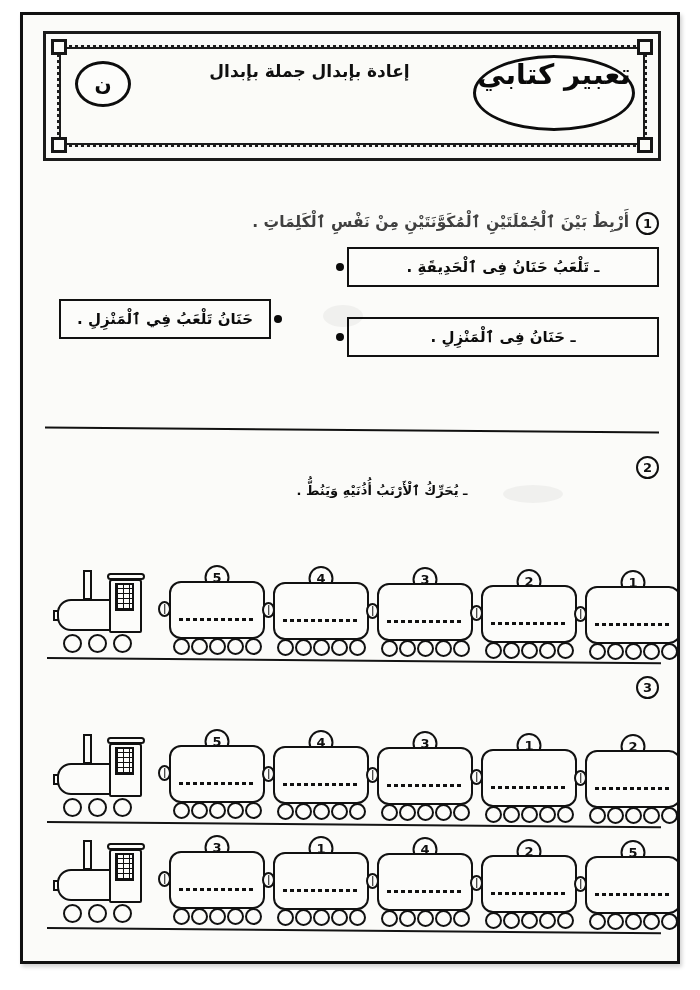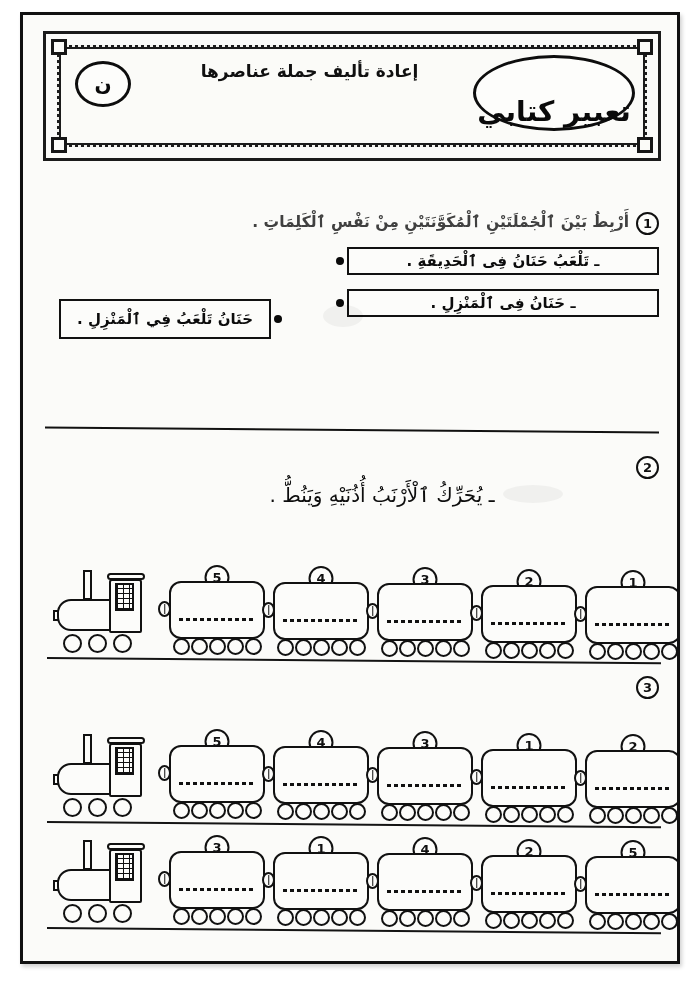--- a/index.html
+++ b/index.html
@@ -86,21 +86,21 @@
   .subject-oval {
     position: absolute;
     right: 26px;
     top: 24px;
     width: 162px;
     height: 76px;
     border: 3px solid #0d0d0d;
     border-radius: 50%;
     background: #fdfdfb;
     display: flex;
-    align-items: flex-end;
+    align-items: flex-start;
     justify-content: center;
     box-sizing: border-box;
   }
   .subject-oval span {
     font-family: "DejaVu Sans", sans-serif;
     font-size: 28px;
     font-weight: 700;
     color: #0a0a0a;
     direction: rtl;
     letter-spacing: -1px;
@@ -173,46 +173,46 @@
   }
   .ex-text {
     font-size: 15.5px;
     color: #404040;
     direction: rtl;
     line-height: 1.5;
     font-weight: 600;
   }
   .ex-sub {
     direction: rtl;
-    font-size: 20px;
+    font-size: 13px;
     color: #0d0d0d;
     text-align: center;
     margin-top: 4px;
     padding-left: 58px;
-    font-weight: 400;
+    font-weight: 700;
   }
 
   
   .match-wrap {
     position: relative;
     margin-top: 12px;
     height: 152px;
   }
   .match-left {
     position: absolute;
     right: 0;
     top: 0;
     width: 312px;
   }
   .mbox {
     position: relative;
     border: 2.5px solid #111;
     background: #fcfcfa;
-    height: 28px;
-    margin-bottom: 14px;
+    height: 40px;
+    margin-bottom: 30px;
     display: flex;
     align-items: center;
     justify-content: center;
     direction: rtl;
     box-sizing: border-box;
   }
   .mbox span {
     font-size: 15px;
     color: #0c0c0c;
     font-weight: 600;
@@ -458,21 +458,21 @@
     <div class="hdr-corner hc-tl"></div>
     <div class="hdr-corner hc-tr"></div>
     <div class="hdr-corner hc-bl"></div>
     <div class="hdr-corner hc-br"></div>
 
     <div class="mark-circle">
       <span>ن</span>
     </div>
 
     <div class="hdr-title">
-      <div class="l1">إعادة تأليف جملة عناصرها</div>
+      <div class="l1">إعادة بإبدال جملة بإبدال</div>
     </div>
 
     <div class="subject-oval">
       <span>تعبير كتابي</span>
     </div>
   </div>
 
   <div class="ex" style="top:196px;">
     <div class="ex-head">
       <div class="num-circle">1</div>

